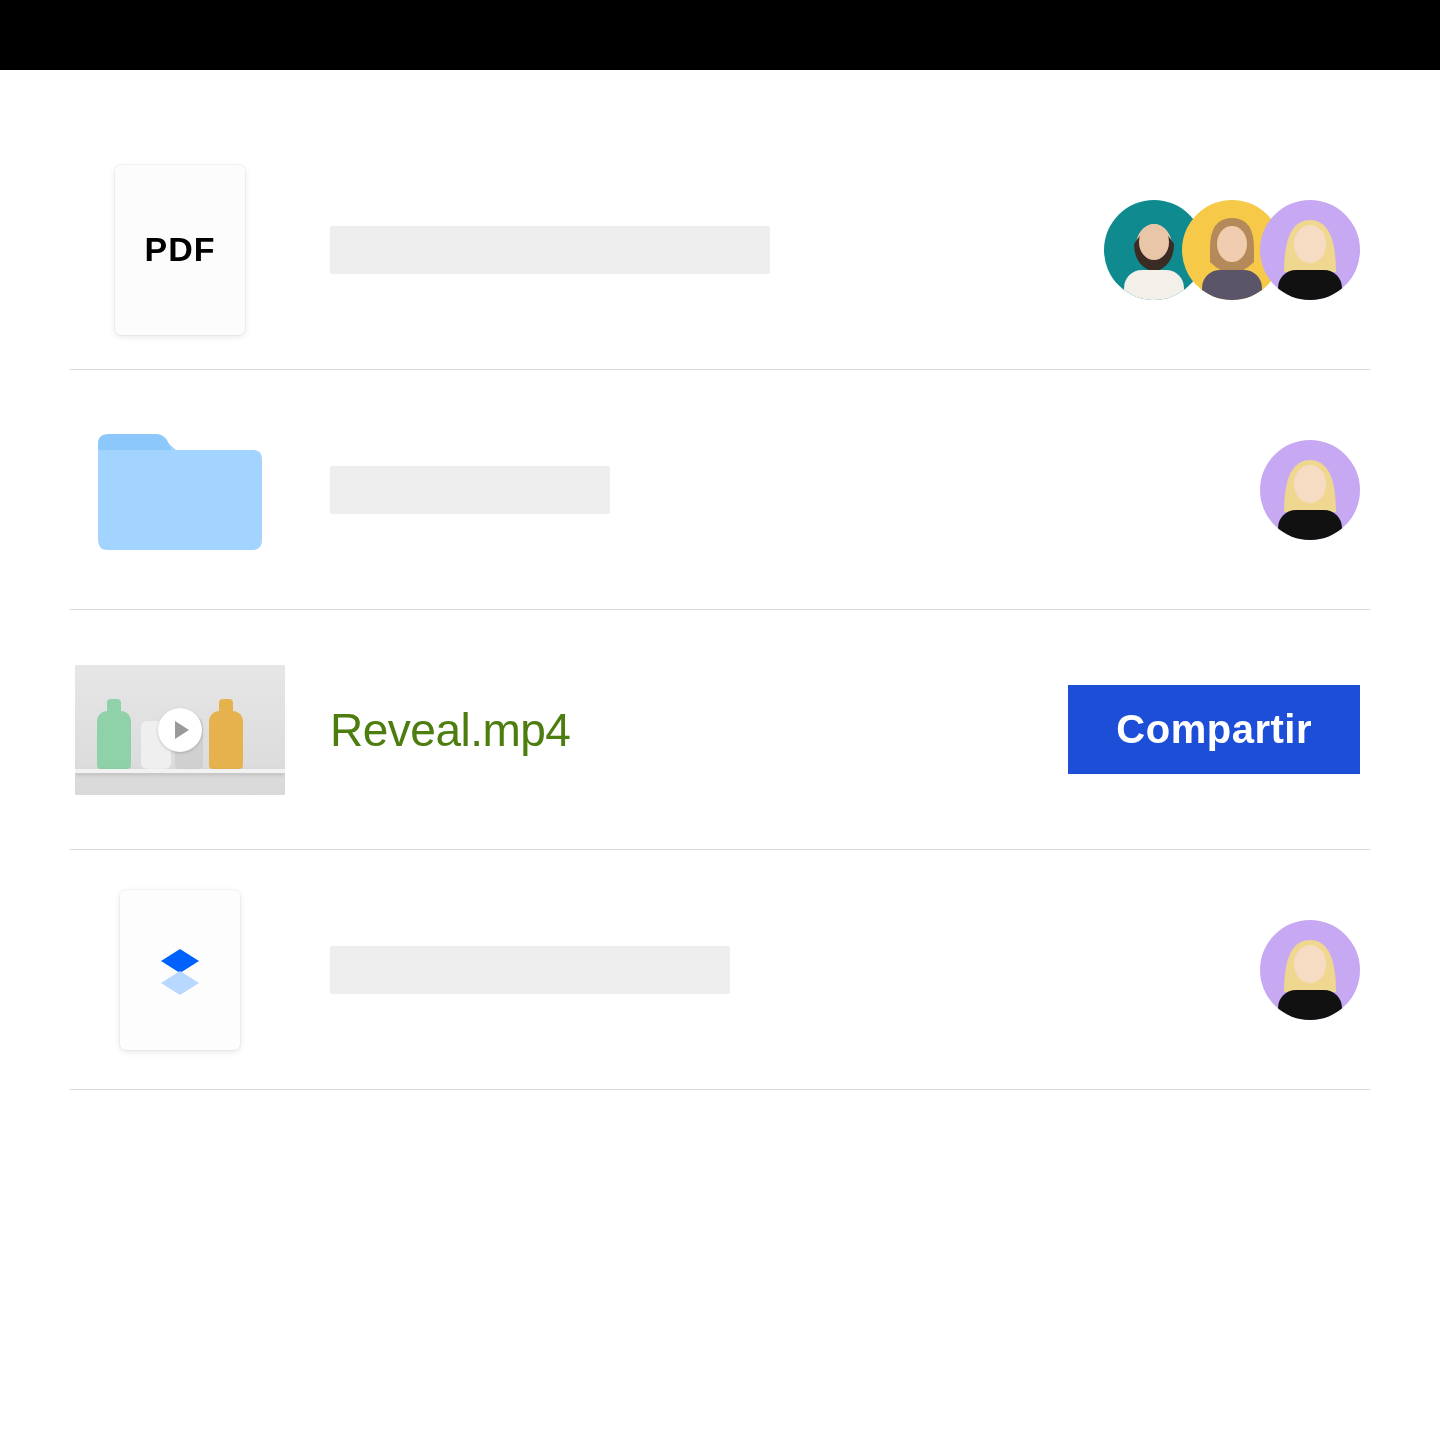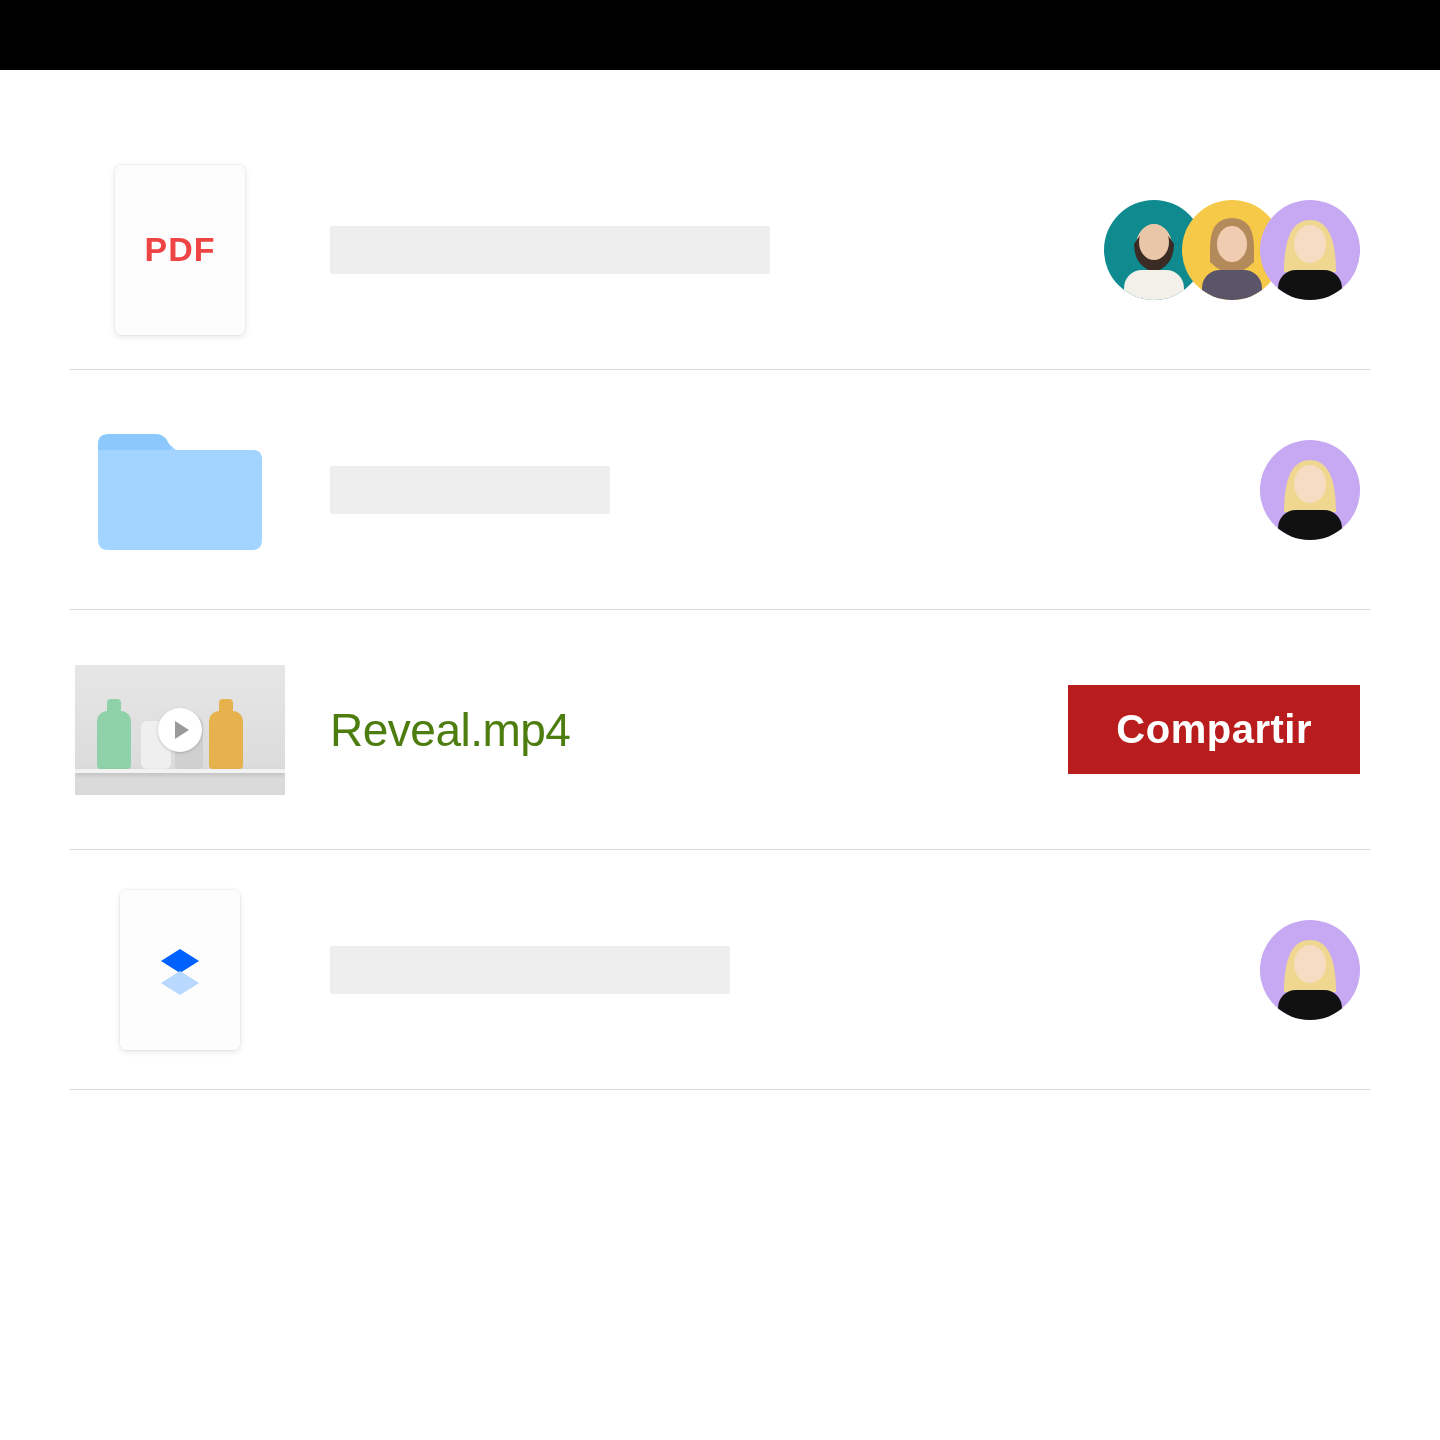--- a/index.html
+++ b/index.html
@@ -19,21 +19,21 @@
   .name-placeholder { height: 48px; background: #eeeeee; border-radius: 2px; }
   .name-text { font-size: 46px; font-weight: 400; color: #4d7c0f; letter-spacing: -0.5px; }
   .right-col { width: 360px; display: flex; justify-content: flex-end; align-items: center; padding-right: 10px; }
 
   
   .file-card {
     width: 130px; height: 170px; background: #fcfcfd; border-radius: 6px;
     box-shadow: 0 2px 6px rgba(0,0,0,0.10), 0 0 0 1px rgba(0,0,0,0.03);
     display: flex; align-items: center; justify-content: center;
   }
-  .pdf-label { color: #ef4444; font-weight: 700; font-size: 34px; letter-spacing: 1px; }
+  .pdf-label { color: #000000; font-weight: 700; font-size: 34px; letter-spacing: 1px; }
 
   
   .folder-svg { width: 180px; height: 150px; }
 
   
   .video-thumb {
     width: 210px; height: 130px; background: linear-gradient(#e6e6e6,#d9d9d9);
     position: relative; display:flex; align-items:flex-end; justify-content:center;
     overflow:hidden;
   }
@@ -52,21 +52,21 @@
     box-shadow:0 1px 3px rgba(0,0,0,0.2);
   }
   .play-badge::after {
     content:""; display:block; width:0; height:0;
     border-left:14px solid #9a9a9a; border-top:9px solid transparent; border-bottom:9px solid transparent;
     margin-left:3px;
   }
 
   
   .share-btn {
-    background:#b91c1c; color:#fff; border:none; font-size:40px; font-weight:600;
+    background:#1d4ed8; color:#fff; border:none; font-size:40px; font-weight:600;
     padding: 22px 48px; cursor:pointer; letter-spacing:0.5px;
   }
 
   
   .avatar-stack { display:flex; }
   .avatar-stack .avatar { margin-left:-22px; }
   .avatar-stack .avatar:first-child { margin-left:0; }
   .avatar {
     width:100px; height:100px; border-radius:50%; overflow:hidden; position:relative;
     box-shadow: 0 0 0 0px #fff;

